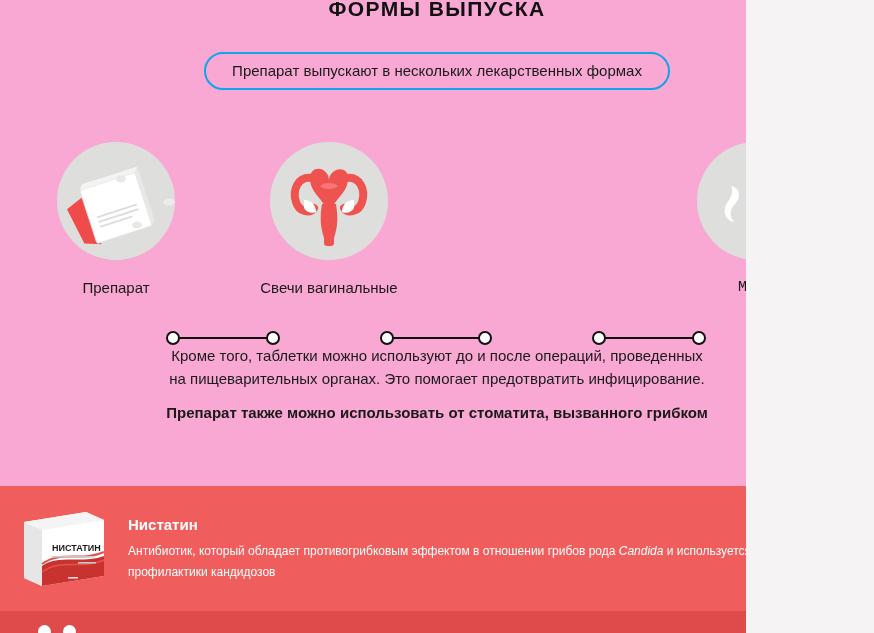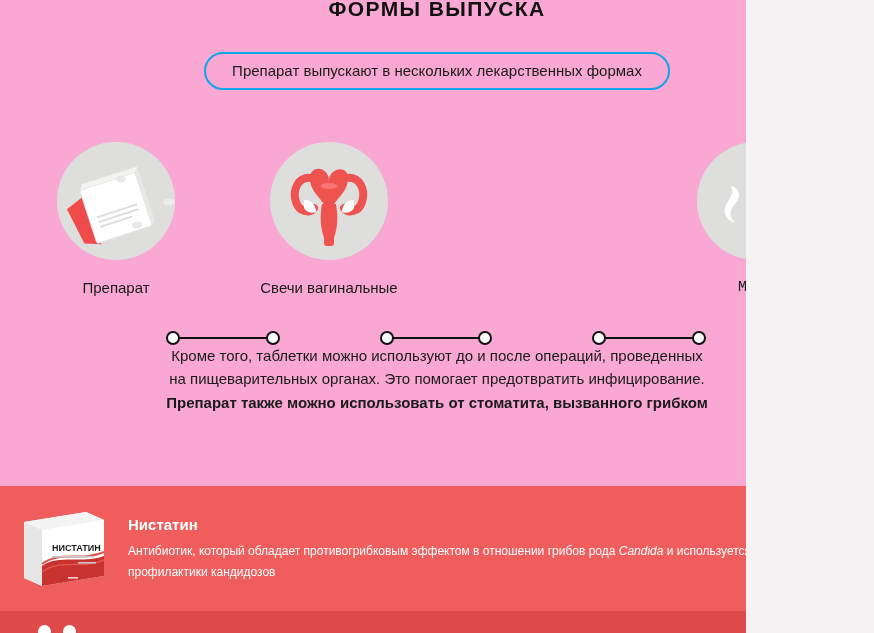--- a/index.html
+++ b/index.html
@@ -129,21 +129,21 @@
   .body-copy {
     position: absolute;
     top: 344px;
     left: 0;
     width: 874px;
     text-align: center;
     font-size: 15px;
     line-height: 23px;
     color: #1a1a1a;
   }
-  .body-copy .strong { font-weight: bold; display: block; margin-top: 1px; }
+  .body-copy .strong { font-weight: bold; display: block; margin-top: 11px; }
 
   
   .banner {
     position: absolute;
     left: 0;
     top: 486px;
     width: 874px;
     height: 125px;
     background: #ef5d5c;
     color: #ffffff;

